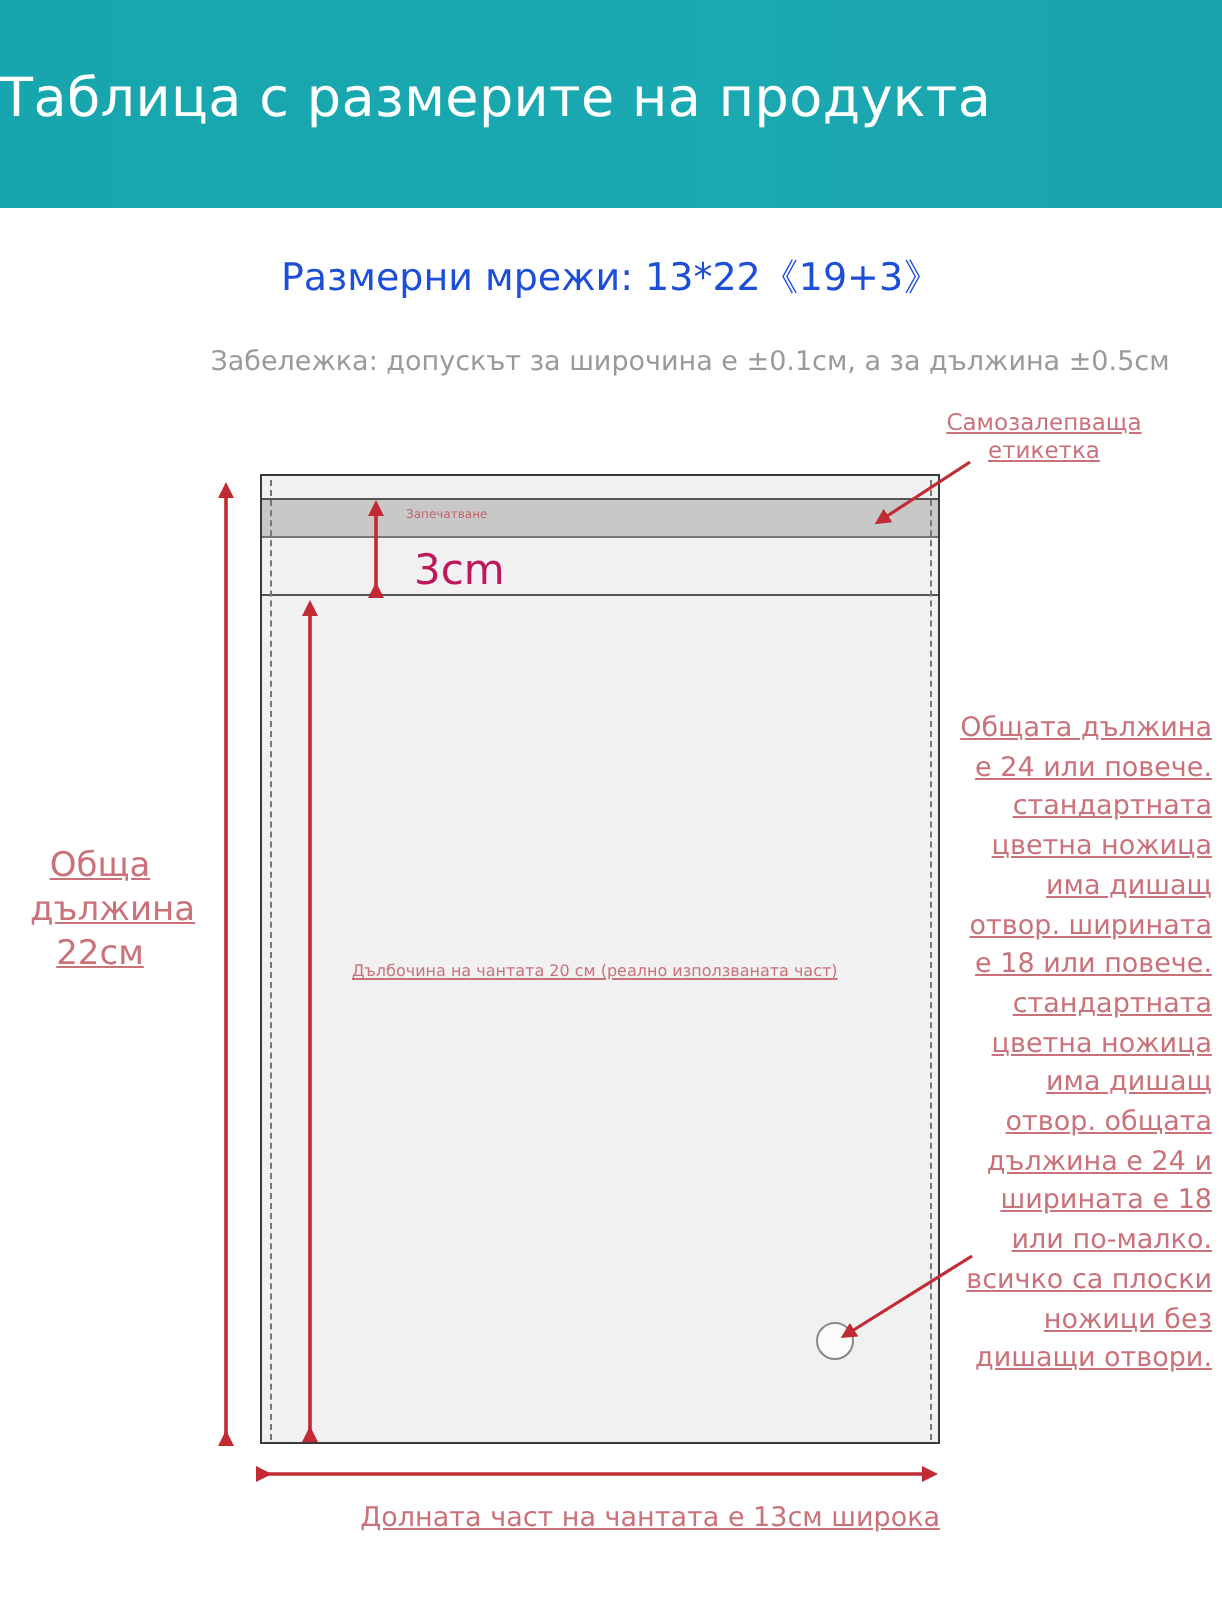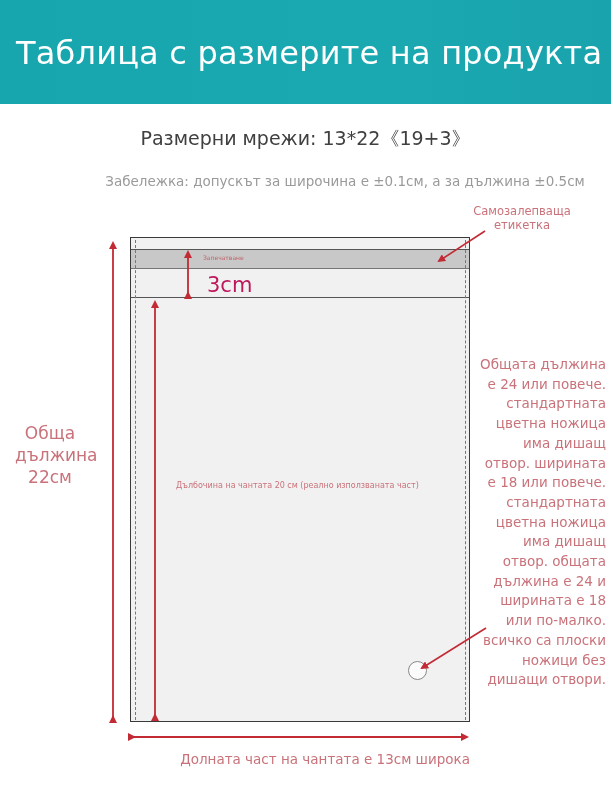--- a/index.html
+++ b/index.html
@@ -1,21 +1,21 @@
 <!DOCTYPE html>
 <html><head>
 <meta charset="utf-8">
 <style>
   html, body { margin: 0; padding: 0; }
   body { width: 611px; height: 800px; background: #ffffff; position: relative; overflow: hidden; font-family: "DejaVu Sans", sans-serif; }
   .header { position: absolute; left: 0; top: 0; width: 611px; height: 104px; background: linear-gradient(90deg, #17a6ae 0%, #1ba9b1 60%, #19a3ad 100%); }
-  .header-title { position: absolute; left: 16px; top: 34px; color: #ffffff; font-size: 32px; letter-spacing: 0.2px; }
-  .subtitle { position: absolute; left: 0; width: 611px; top: 126px; text-align: center; color: #404040; font-size: 19px; }
+  .header-title { position: absolute; left: 0; top: 34px; color: #ffffff; font-size: 27px; letter-spacing: 0.2px; }
+  .subtitle { position: absolute; left: 0; width: 611px; top: 126px; text-align: center; color: #1d4ed8; font-size: 19px; }
   .note { position: absolute; left: 0; width: 690px; top: 173px; text-align: center; color: #9a9a9a; font-size: 13.5px; }
-  .label-red { color: #c9727a; }
+  .label-red { color: #c9727a; text-decoration: underline; }
   .sticker-label { position: absolute; left: 462px; top: 204px; width: 120px; text-align: center; font-size: 11.5px; line-height: 14px; }
   .bag { position: absolute; left: 130px; top: 237px; width: 340px; height: 485px; background: #f1f1f1; border: 1.5px solid #3a3a3a; box-sizing: border-box; }
   .seal-strip { position: absolute; left: 131px; top: 249px; width: 338px; height: 18px; background: #c8c8c8; border-top: 1px solid #555; border-bottom: 1px solid #777; }
   .seal-text { position: absolute; left: 203px; top: 254px; font-size: 6px; color: #c0646c; }
   .flap-line { position: absolute; left: 131px; top: 297px; width: 338px; height: 0; border-top: 1px solid #555; }
   .dash-left { position: absolute; left: 135px; top: 240px; height: 480px; border-left: 1px dashed #777; }
   .dash-right { position: absolute; left: 465px; top: 240px; height: 480px; border-left: 1px dashed #777; }
   .hole { position: absolute; left: 408px; top: 661px; width: 17px; height: 17px; border: 1.3px solid #888; border-radius: 50%; background: #fbfbfb; }
   .cm3 { position: absolute; left: 207px; top: 273px; font-size: 21px; color: #be185d; }
   .depth-text { position: absolute; left: 176px; top: 481px; font-size: 8px; }

